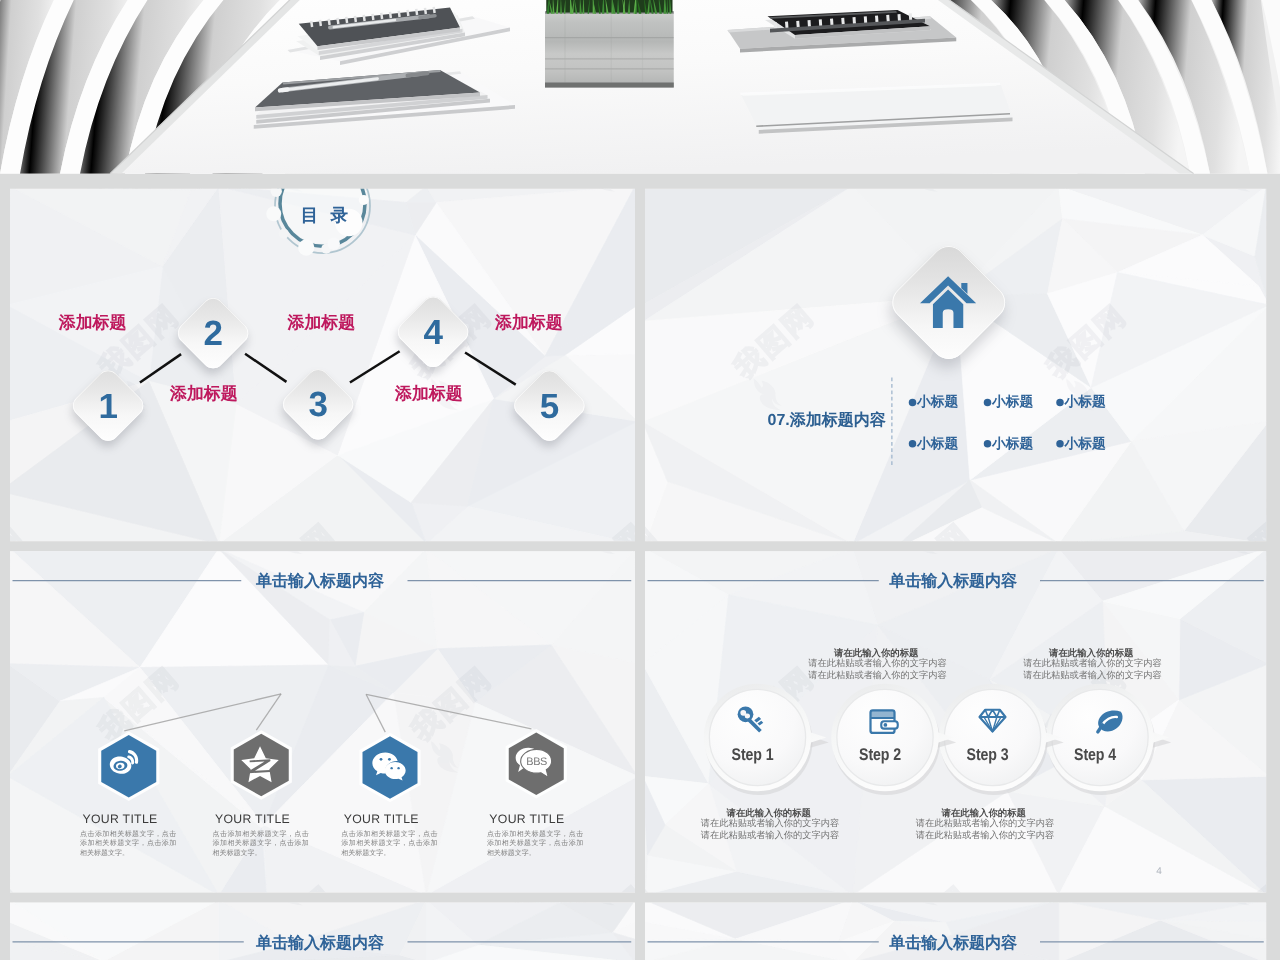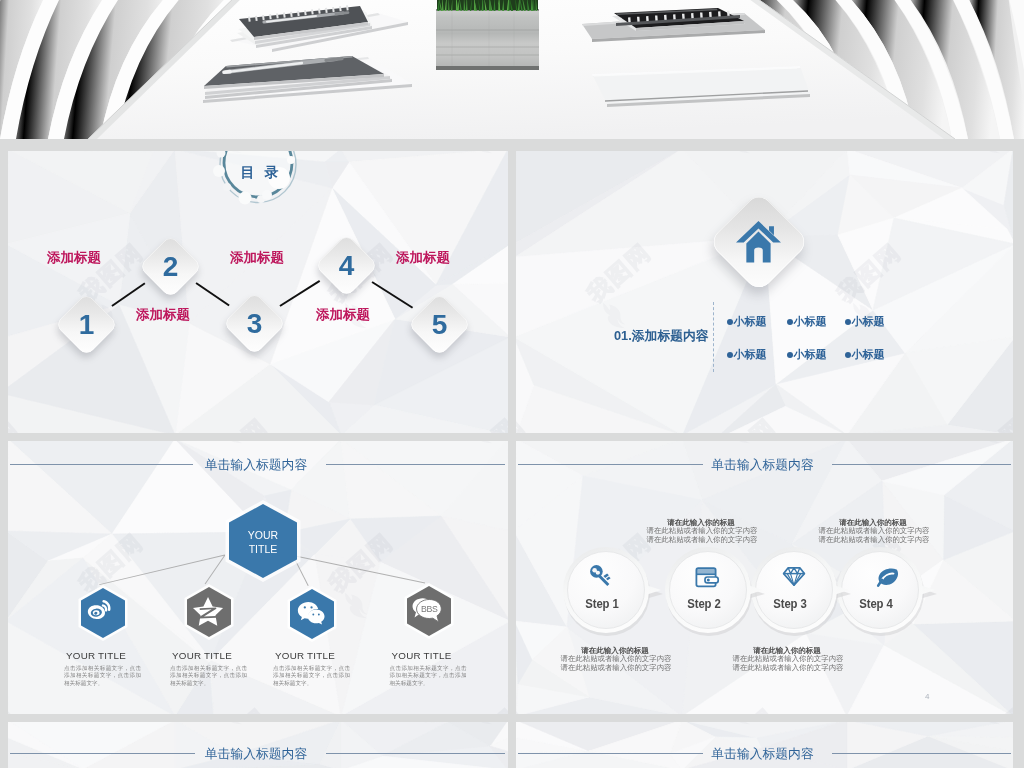--- a/index.html
+++ b/index.html
@@ -57,21 +57,21 @@
   .sec-dia .ic{position:absolute;inset:0;display:flex;align-items:center;justify-content:center;
      transform:rotate(-45deg);}
   .sec-head{position:absolute;font-size:12.8px;font-weight:bold;color:#2c5f91;white-space:nowrap;}
   .sec-vline{position:absolute;border-left:1px dashed #9db4cc;}
   .bullet{position:absolute;display:flex;align-items:center;gap:0.5px;white-space:nowrap;}
   .bullet i{width:6px;height:6px;border-radius:50%;background:#2f6398;display:block;flex:0 0 auto;}
   .bullet span{font-size:11px;font-weight:bold;color:#2f6398;}
 
   
   .s-title{position:absolute;left:-2px;width:100%;text-align:center;
-      font-size:12.8px;font-weight:normal;color:#2f6398;white-space:nowrap;}
+      font-size:12.8px;font-weight:bold;color:#2f6398;white-space:nowrap;}
   .s-rule{position:absolute;height:1px;background:#7f93ab;}
 
   
   .hex{position:absolute;}
   .hex svg{display:block;}
   .hex-lbl{position:absolute;text-align:center;font-size:9.8px;color:#3b3b3b;
       letter-spacing:.25px;white-space:nowrap;}
   .hex-desc{position:absolute;font-size:5.6px;color:#828282;line-height:1.37;text-align:justify;
       text-align-last:left;}
   .hex-line{position:absolute;background:#9a9a9a;height:.6px;transform-origin:0 50%;opacity:.75;}
@@ -510,21 +510,21 @@
     <div class="sec-dia" style="left:207px;top:55px;">
       <div class="ic">
         <svg width="46" height="46" viewBox="0 0 44 44" style="margin-top:0px" xmlns="http://www.w3.org/2000/svg">
           <path d="M21.5 2 L43 22.5 L35.6 22.5 L21.5 9 L7.4 22.5 L0 22.5 Z" fill="#3a78ab"></path>
           <path d="M31.6 7 L36.3 7 L36.3 15.5 L31.6 11 Z" fill="#3a78ab"></path>
           <path d="M9.9 23.4 L21.5 12 L33.1 23.4 L33.1 41.5 L25.6 41.5 L25.6 29.8 Q25.6 27.2 21.5 27.2 Q17.4 27.2 17.4 29.8 L17.4 41.5 L9.9 41.5 Z" fill="#3a78ab"></path>
         </svg>
       </div>
     </div>
 
-    <div class="sec-head" style="left:98px;top:177px;">01.添加标题内容</div>
+    <div class="sec-head" style="left:98px;top:177px;">07.添加标题内容</div>
     <div class="sec-vline" style="left:197px;top:151px;height:70px;"></div>
 
     <div class="bullet" style="left:211px;top:163px;">
         <i></i>
         <span>小标题</span>
       </div>
     <div class="bullet" style="left:271px;top:163px;">
         <i></i>
         <span>小标题</span>
       </div>
@@ -676,28 +676,20 @@
     </div>
     <div class="hex" style="left:394.5px;top:141.0px;">
       <svg width="52" height="58" viewBox="-4 -4 52 58" xmlns="http://www.w3.org/2000/svg">
         <polygon points="22.0,0 44,12.5 44,37.5 22.0,50 0,37.5 0,12.5" fill="none" stroke="#ffffff" stroke-width="5" opacity=".9"></polygon>
         <polygon points="22.0,0 44,12.5 44,37.5 22.0,50 0,37.5 0,12.5" fill="#6e6e6e"></polygon>
         <g transform="translate(4.4,9.0) scale(1.12)">
    <path d="M10.0 2.8 C5.0 2.8 1.0 6.0 1.0 10.0 C1.0 12.2 2.2 14.1 4.1 15.4 L2.8 20.2 L7.5 16.8 C8.3 17.0 9.2 17.1 10.0 17.1 C15.0 17.1 19.0 13.9 19.0 9.9 C19.0 6.0 15.0 2.8 10.0 2.8 Z" fill="#ffffff"></path>
    <path d="M16.0 4.0 C9.7 4.0 4.6 7.8 4.6 12.5 C4.6 17.2 9.7 21.0 16.0 21.0 C17.1 21.0 18.1 20.9 19.1 20.7 L24.3 24.0 L22.9 18.6 C25.2 17.1 26.7 14.9 26.7 12.5 C26.7 7.8 22.3 4.0 16.0 4.0 Z" fill="#ffffff" stroke="#6e6e6e" stroke-width=".8"></path>
    <text x="16.0" y="15.0" font-size="7.8" font-family="Liberation Sans, sans-serif" fill="#7a7a7a" text-anchor="middle" letter-spacing="-.3">BBS</text>
  </g>
-      </svg>
-    </div>
-    <div class="hex" style="left:216.5px;top:58.5px;">
-      <svg width="76" height="82" viewBox="-4 -4 76 82" xmlns="http://www.w3.org/2000/svg">
-        <polygon points="34.0,0 68,18.5 68,55.5 34.0,74 0,55.5 0,18.5" fill="none" stroke="#ffffff" stroke-width="7" opacity=".8"></polygon>
-        <polygon points="34.0,0 68,18.5 68,55.5 34.0,74 0,55.5 0,18.5" fill="#3a78ab"></polygon>
-        <text x="34.0" y="35.0" font-size="10.5" fill="#ffffff" text-anchor="middle" font-family="Liberation Sans, sans-serif">YOUR</text>
-        <text x="34.0" y="49.0" font-size="10.5" fill="#ffffff" text-anchor="middle" font-family="Liberation Sans, sans-serif">TITLE</text>
       </svg>
     </div>
 
     <div class="hex-lbl" style="left:38.0px;top:209px;width:100px;">YOUR TITLE</div>
     <div class="hex-desc" style="left:56.0px;top:223.5px;width:77px;">点击添加相关标题文字，点击添加相关标题文字，点击添加相关标题文字。</div>
     <div class="hex-lbl" style="left:144.0px;top:209px;width:100px;">YOUR TITLE</div>
     <div class="hex-desc" style="left:162.0px;top:223.5px;width:77px;">点击添加相关标题文字，点击添加相关标题文字，点击添加相关标题文字。</div>
     <div class="hex-lbl" style="left:247.0px;top:209px;width:100px;">YOUR TITLE</div>
     <div class="hex-desc" style="left:265.0px;top:223.5px;width:77px;">点击添加相关标题文字，点击添加相关标题文字，点击添加相关标题文字。</div>
     <div class="hex-lbl" style="left:363.5px;top:209px;width:100px;">YOUR TITLE</div>

